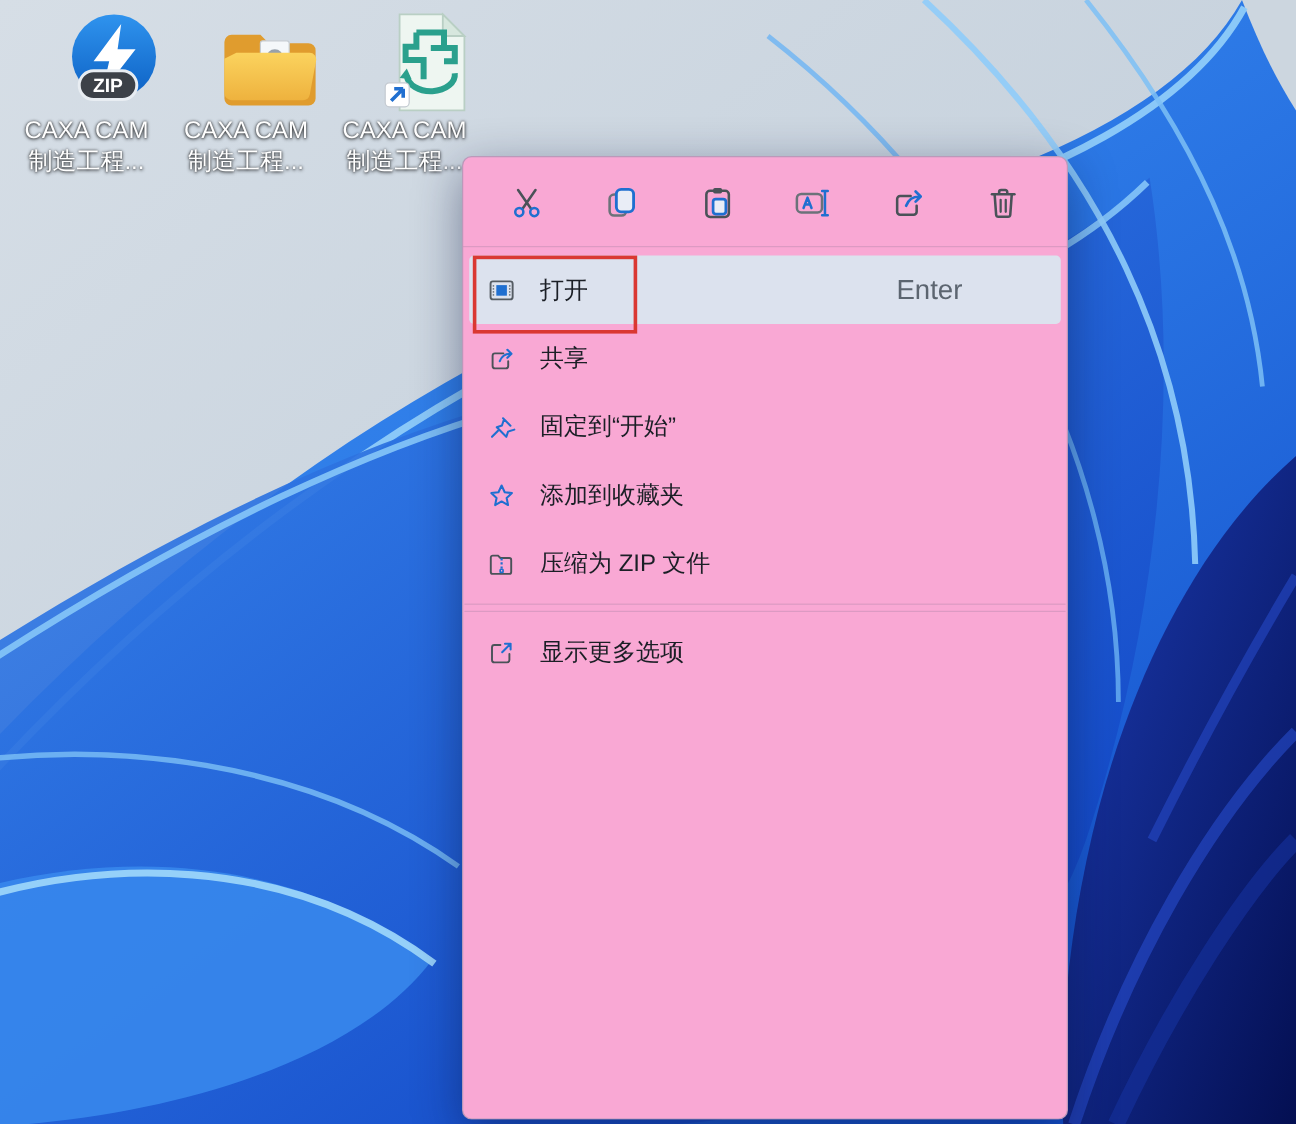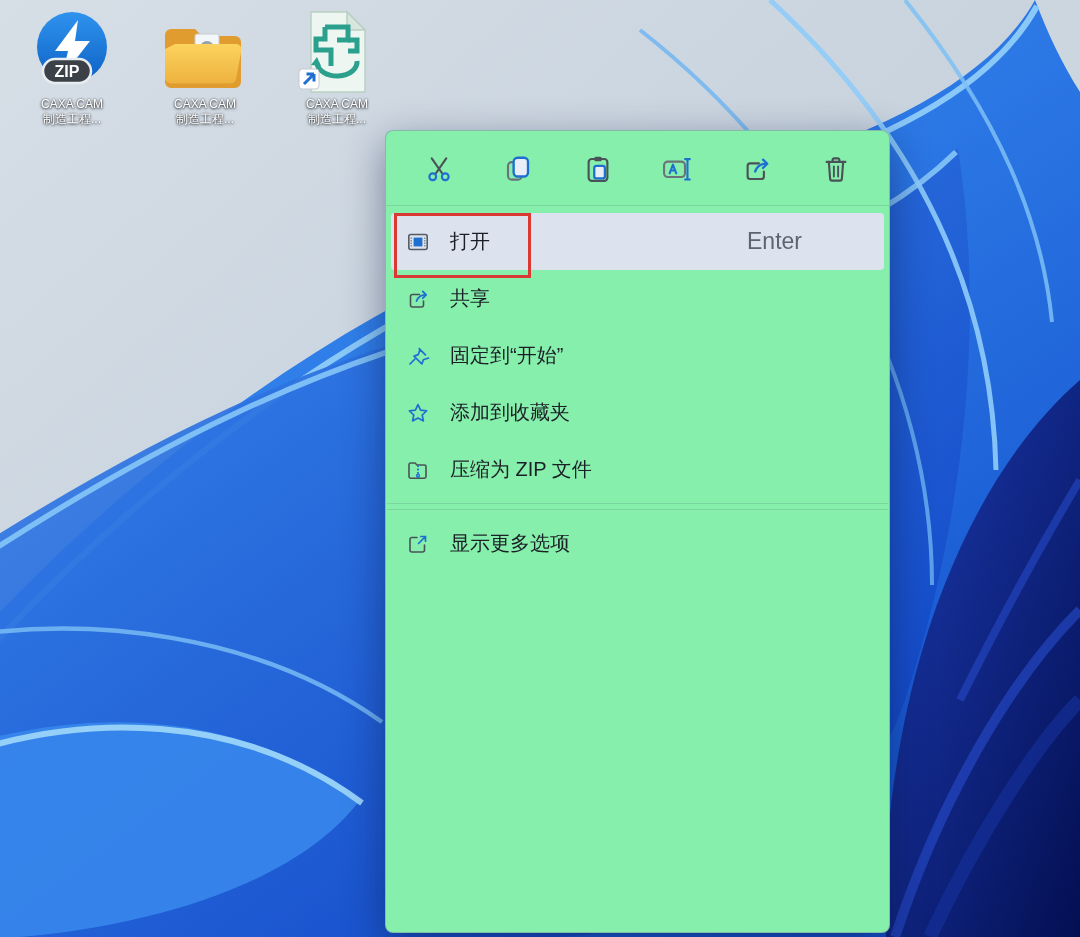--- a/index.html
+++ b/index.html
@@ -2,27 +2,27 @@
 <html><head>
 <meta charset="utf-8">
 <style>
   html,body{margin:0;padding:0;background:#222;}
   .stage{position:relative;width:1080px;height:937px;overflow:hidden;
          font-family:"Liberation Sans","DejaVu Sans",sans-serif;}
   .wallpaper{position:absolute;inset:0;z-index:0;}
 
   
   .desktop-icon{position:absolute;width:132px;text-align:center;z-index:2;cursor:default;}
-  .di-img{height:92px;display:flex;align-items:flex-end;justify-content:center;position:relative;}
-  .di-label{color:#fff;font-size:12px;line-height:1.28;
+  .di-img{height:92px;display:flex;align-items:flex-end;justify-content:flex-end;position:relative;}
+  .di-label{color:#fff;font-size:20px;line-height:1.28;
             text-shadow:0 1px 3px rgba(0,0,0,.85),0 0 2px rgba(0,0,0,.55);}
 
   
   .context-menu{position:absolute;left:385px;top:130px;width:505px;height:803px;z-index:3;
-    background:#86efac;border:1px solid rgba(125,138,160,.5);border-radius:8px;
+    background:#f9a8d4;border:1px solid rgba(125,138,160,.5);border-radius:8px;
     box-shadow:0 12px 40px rgba(8,18,60,.45);box-sizing:border-box;}
   .icon-bar{display:flex;justify-content:space-between;padding:17px 32px 15px;}
   .ib-btn{width:42px;height:42px;display:flex;align-items:center;justify-content:center;border-radius:4px;}
   .sep{height:1px;background:rgba(70,80,105,.16);}
   .sep.inset{margin:5px 1px;}
   .menu-items{padding:7px 0 0;}
   .mi{height:57px;margin:0 5px;padding:0 9px 0 15px;display:flex;align-items:center;gap:20px;
       border-radius:4px;position:relative;}
   .mi.hover{background:#dce2ee;}
   .mi-icon{width:24px;height:24px;flex:0 0 24px;display:flex;align-items:center;justify-content:center;}

